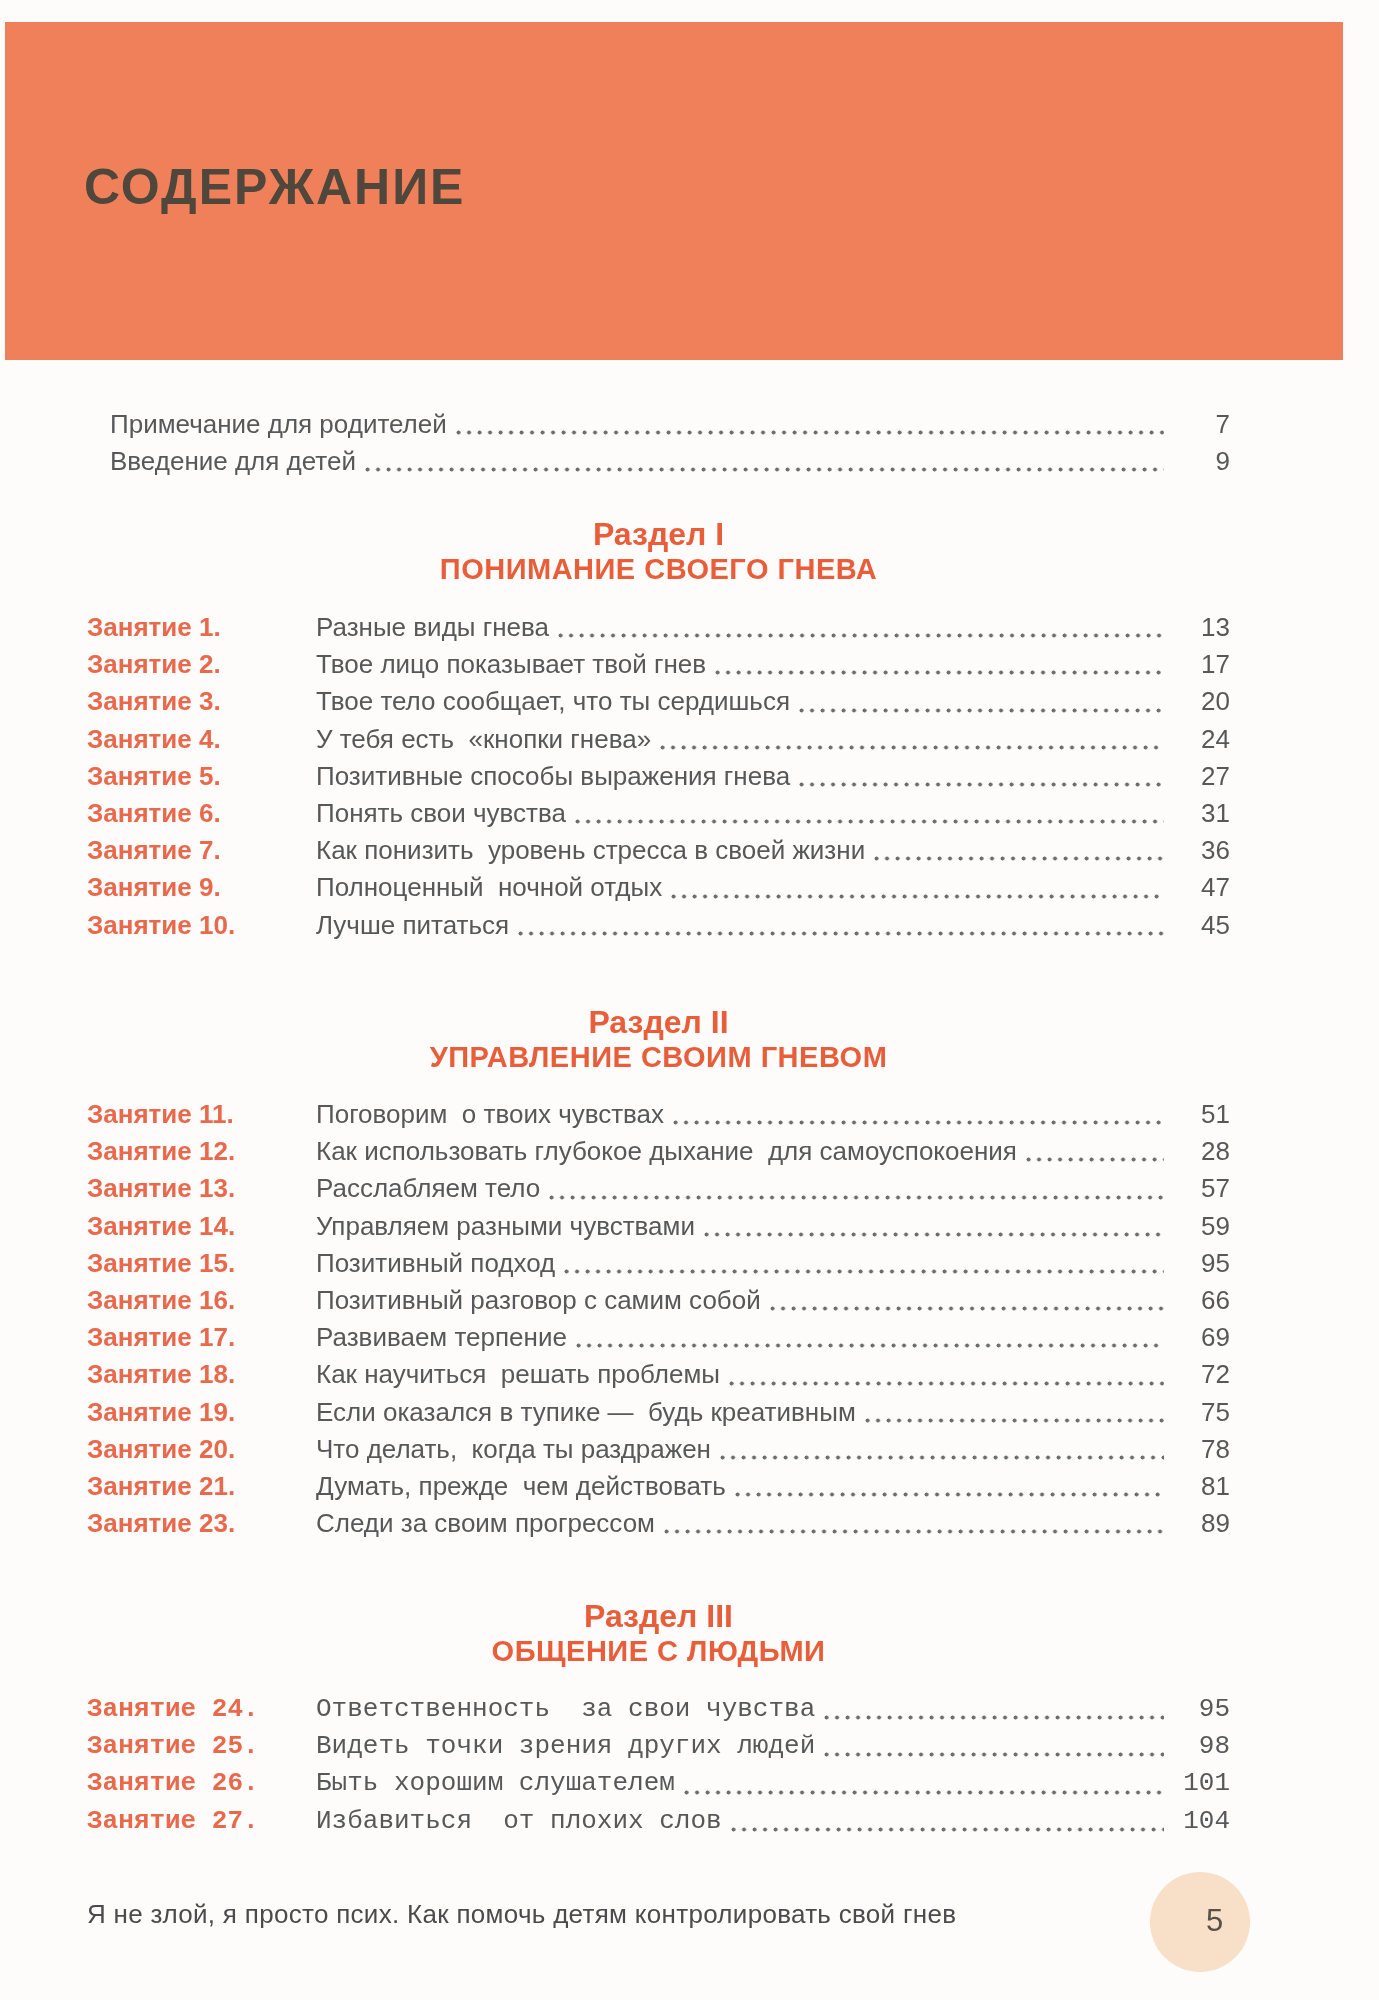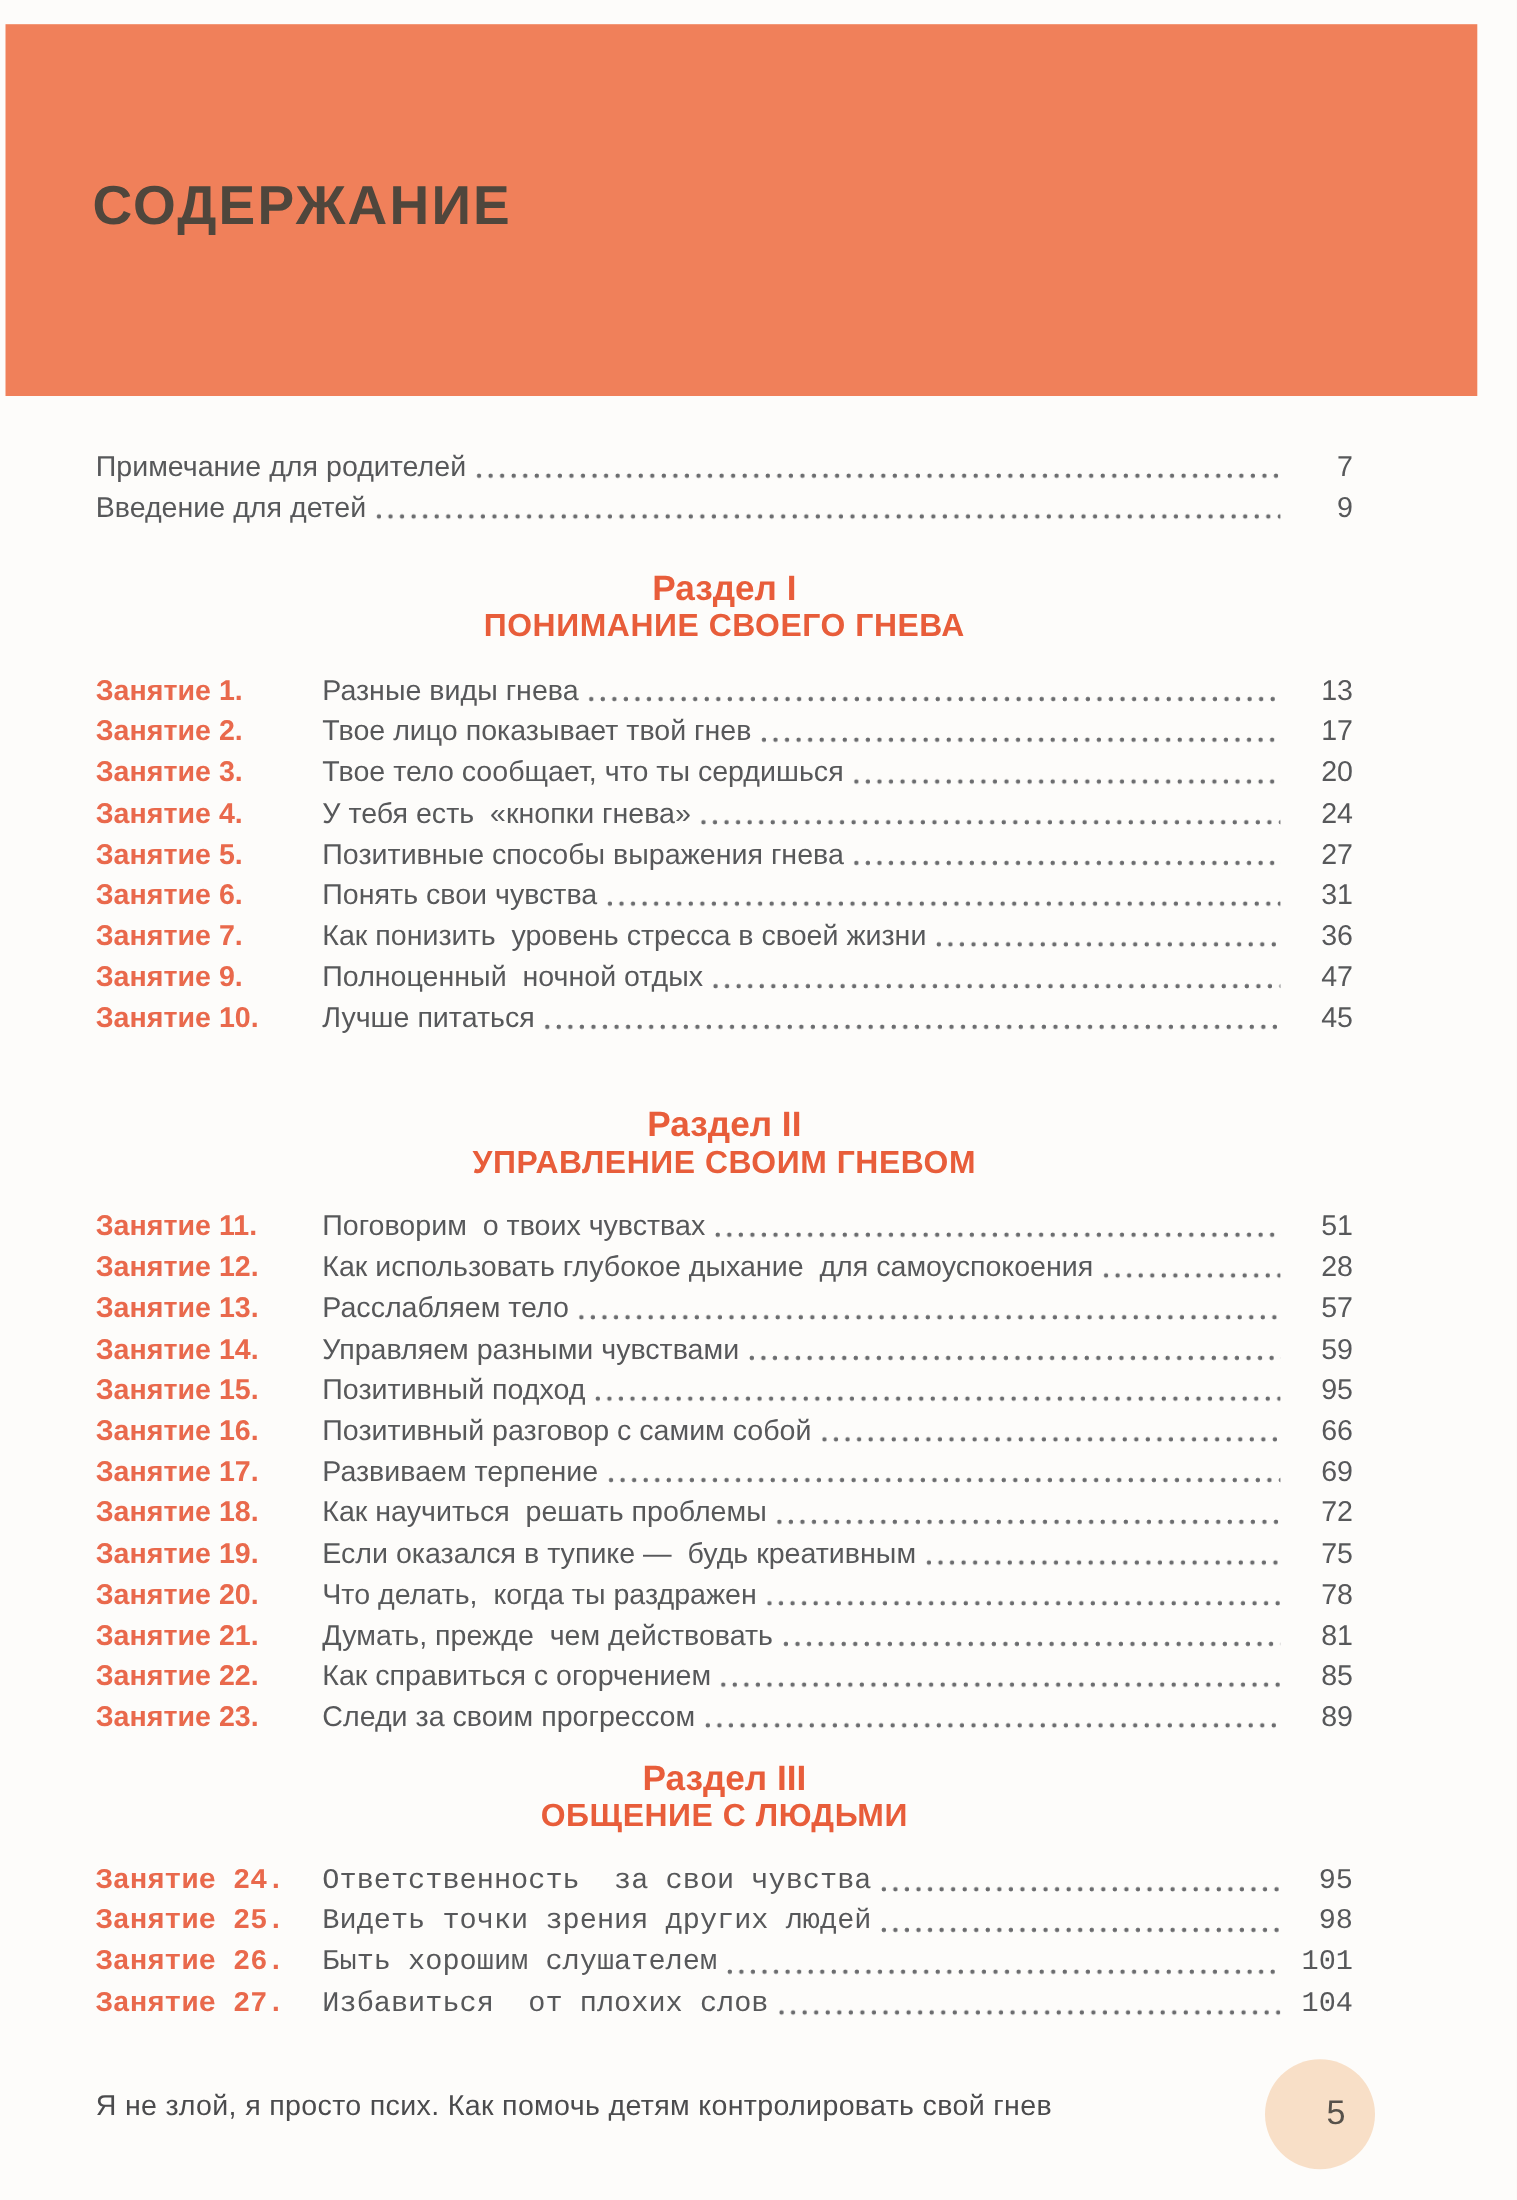--- a/index.html
+++ b/index.html
@@ -28,21 +28,21 @@
   .banner h1{
     margin:0;position:absolute;left:79px;top:138px;
     font-size:50px;font-weight:700;letter-spacing:2px;color:var(--banner-text);
     line-height:1.1;
   }
   
   .toc{position:absolute;left:87px;top:0;width:1143px;height:2000px;}
   .front{position:absolute;left:0;right:0;top:406px;}
   .row{display:flex;height:37.2px;line-height:37.2px;font-size:26px;color:var(--body);}
   .row .label{flex:none;width:206px;font-weight:700;color:var(--accent);white-space:pre;}
-  .row .title{flex:none;white-space:pre;}
+  .row .title{flex:none;white-space:pre;margin-left:23px;}
   .row .leader{
     flex:1 1 auto;align-self:flex-end;height:5px;margin:0 4px 8px 9px;
     background-image:radial-gradient(circle at 2.5px 2.5px,var(--dots) 1.7px,transparent 2.3px);
     background-size:10.5px 5px;background-repeat:repeat-x;
   }
   .row .pnum{flex:none;width:62px;text-align:right;}
   .section .head{position:absolute;left:0;width:1143px;text-align:center;color:var(--section);}
   .section .sec-label{font-size:32px;font-weight:700;line-height:34px;}
   .section .sec-title{font-size:29px;font-weight:700;line-height:36px;letter-spacing:.5px;}
   .section .rows{position:absolute;left:0;right:0;}
@@ -237,26 +237,20 @@
     <span class="pnum">78</span>
   </div>
 
   <div class="row">
     <span class="label">Занятие 21.</span>
     <span class="title">Думать, прежде  чем действовать</span>
     <span class="leader"></span>
     <span class="pnum">81</span>
   </div>
 
-  <div class="row">
-    <span class="label">Занятие 22.</span>
-    <span class="title">Как справиться с огорчением</span>
-    <span class="leader"></span>
-    <span class="pnum">85</span>
-  </div>
 
   <div class="row">
     <span class="label">Занятие 23.</span>
     <span class="title">Следи за своим прогрессом</span>
     <span class="leader"></span>
     <span class="pnum">89</span>
   </div>
 </div>
   </div>
 

